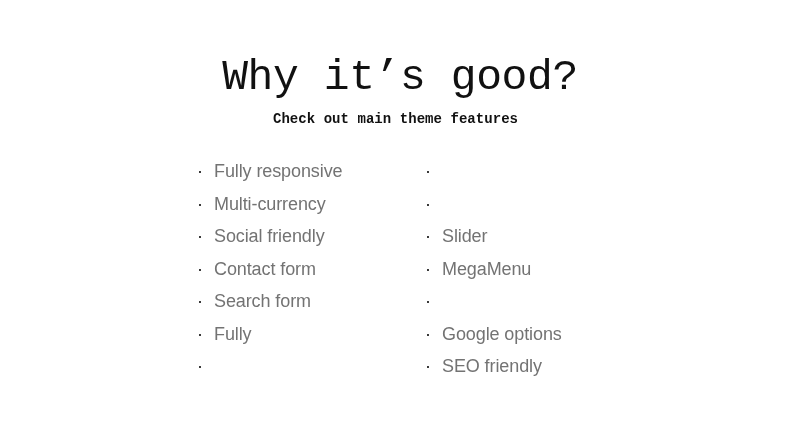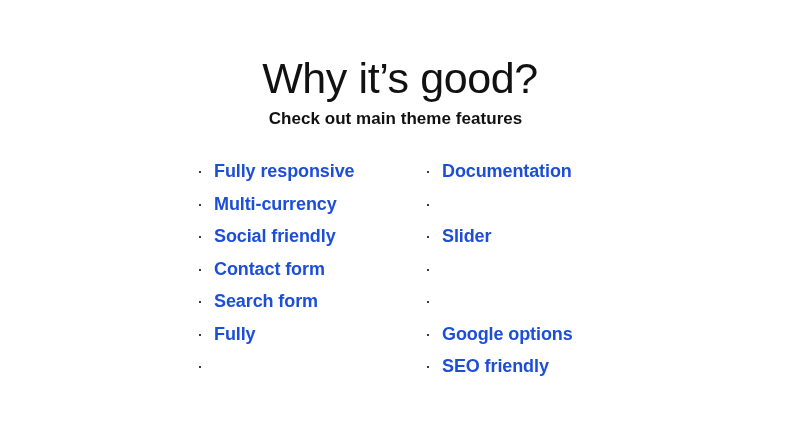--- a/index.html
+++ b/index.html
@@ -23,35 +23,36 @@
     box-sizing: border-box;
   }
 
   
   .heading-block {
     position: absolute;
     top: 52px;
     left: 0;
     width: 800px;
     text-align: center;
+    font-family: Liberation Mono, monospace;
   }
 
   .page-title {
     margin: 0;
     font-size: 43px;
     line-height: 52px;
     font-weight: 400;
     letter-spacing: -0.4px;
     color: #111111;
     white-space: nowrap;
   }
 
   .page-subtitle {
     margin: 8px 15px 0 0;
-    font-size: 17px;
+    font-size: 14px;
     line-height: 14px;
     font-weight: 700;
     letter-spacing: 0.05px;
     color: #111111;
     white-space: nowrap;
     padding-left: 6px;
   }
 
   
   .features {
@@ -85,23 +86,23 @@
     flex: 0 0 17px;
     font-size: 18px;
     line-height: 32.5px;
     color: #111111;
     text-align: left;
   }
 
   .feature-label {
     font-size: 18px;
     line-height: 32.5px;
-    font-weight: 700;
+    font-weight: 400;
     letter-spacing: -0.1px;
-    color: #1d4ed8;
+    color: #737373;
     white-space: nowrap;
   }
 </style>
 </head>
 <body>
 
 <div class="slide">
 
   <div class="heading-block">
     <h1 class="page-title">Why it’s good?</h1>
@@ -136,31 +137,31 @@
         <span class="feature-label">Fully</span>
       </div>
       <div class="feature-item">
         <span class="bullet-icon">·</span>
       </div>
     </div>
 
     <div class="feature-column right">
       <div class="feature-item">
         <span class="bullet-icon">·</span>
-        <span class="feature-label">Documentation</span>
       </div>
       <div class="feature-item">
         <span class="bullet-icon">·</span>
       </div>
       <div class="feature-item">
         <span class="bullet-icon">·</span>
         <span class="feature-label">Slider</span>
       </div>
       <div class="feature-item">
         <span class="bullet-icon">·</span>
+        <span class="feature-label">MegaMenu</span>
       </div>
       <div class="feature-item">
         <span class="bullet-icon">·</span>
       </div>
       <div class="feature-item">
         <span class="bullet-icon">·</span>
         <span class="feature-label">Google options</span>
       </div>
       <div class="feature-item">
         <span class="bullet-icon">·</span>

